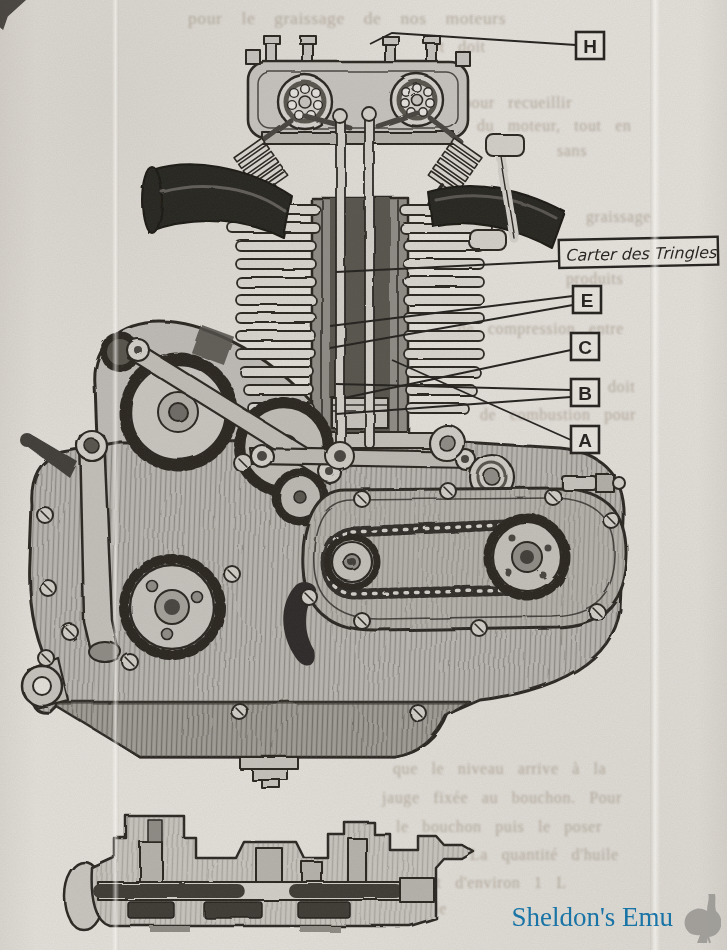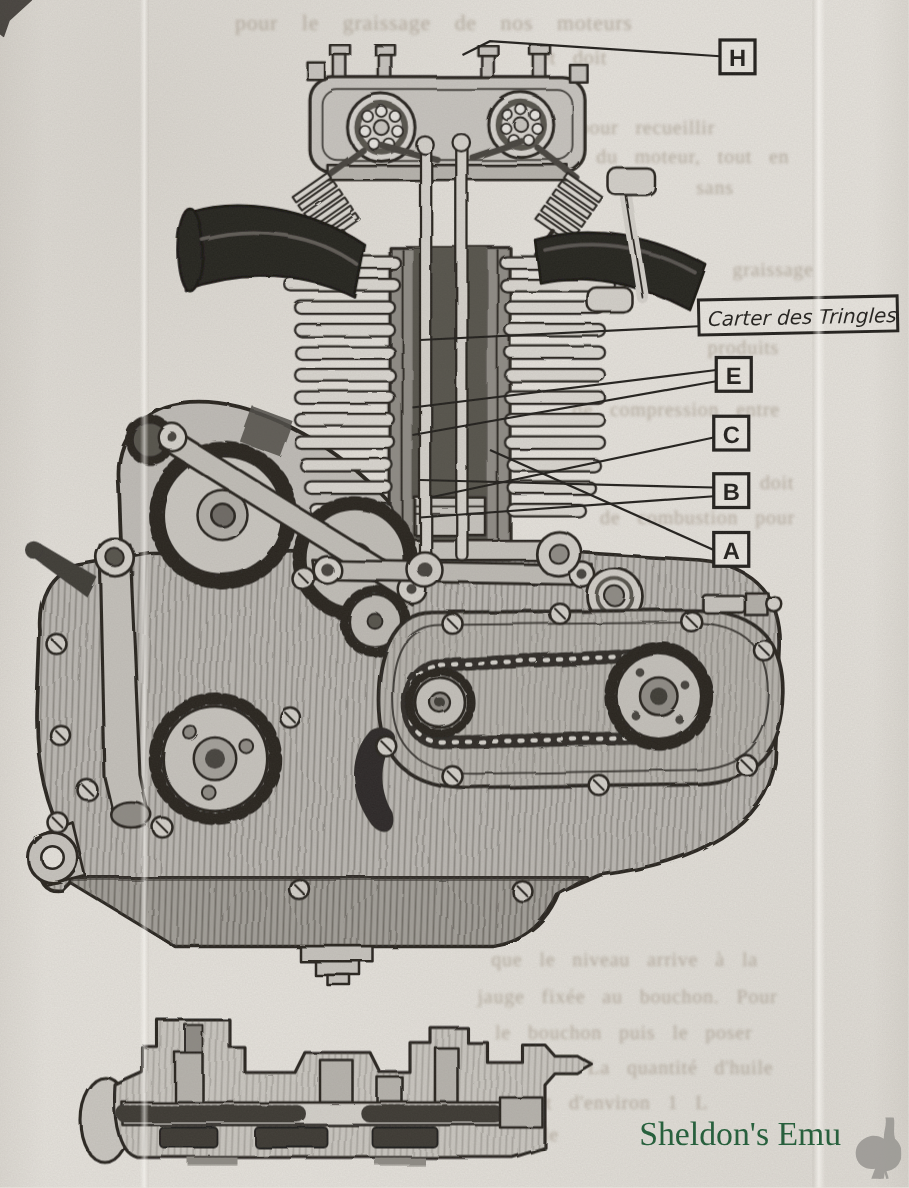--- a/index.html
+++ b/index.html
@@ -24,22 +24,22 @@
     clip-path:polygon(0 0,100% 0,30% 55%,12% 100%,0 92%);opacity:.9;
   }
   .ft{
     position:absolute;color:#ada395;filter:blur(1.15px);opacity:.85;
     font-family:"Liberation Serif",serif;font-size:16px;letter-spacing:.6px;word-spacing:9px;
     white-space:nowrap;
   }
   .ft.big{font-size:17.5px;}
   svg.diagram{position:absolute;left:0;top:0;}
   .watermark{
-    position:absolute;right:6px;bottom:6px;display:flex;align-items:flex-start;gap:4px;
-    color:#14532d;font-family:"Liberation Serif",serif;font-size:27px;opacity:.9;
+    position:absolute;right:6px;bottom:6px;display:flex;align-items:center;gap:4px;
+    color:#0369a1;font-family:"Liberation Serif",serif;font-size:27px;opacity:.9;
   }
   .watermark .wm-text{line-height:1;padding-bottom:4px;}
 </style>
 </head>
 <body>
 
 <div class="paper"></div>
 <div class="corner-mark"></div>
 
 <div class="ft big" style="left:188px;top:8px;word-spacing:14px;">pour le graissage de nos moteurs</div>

